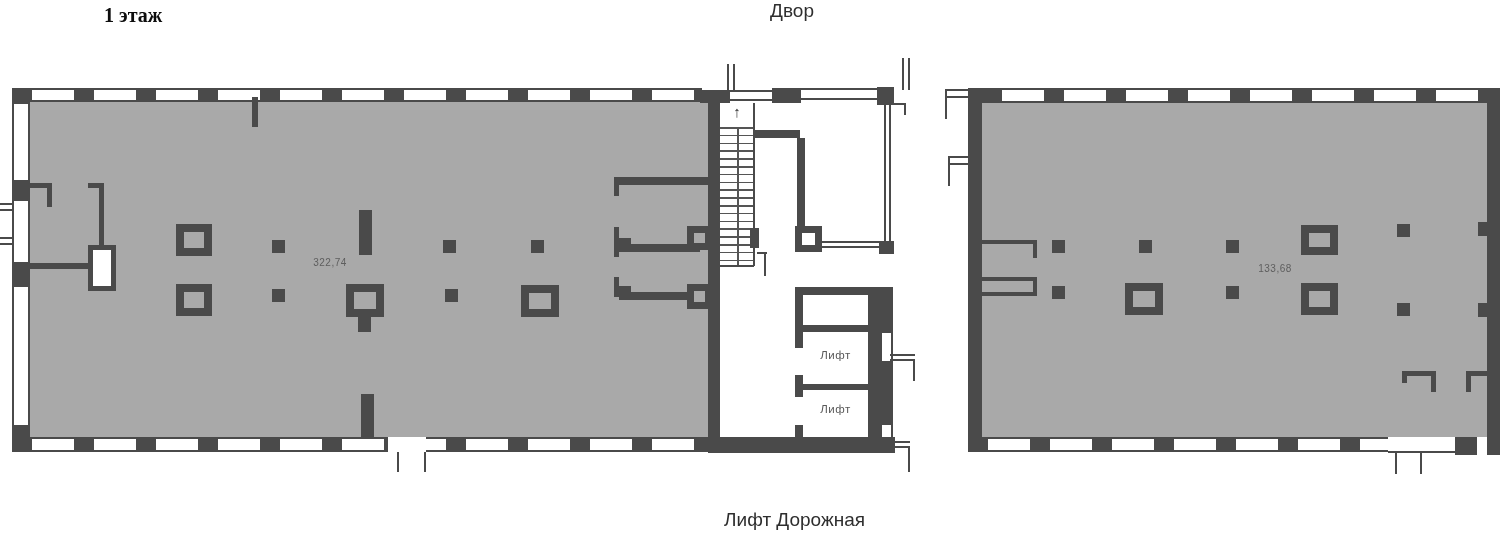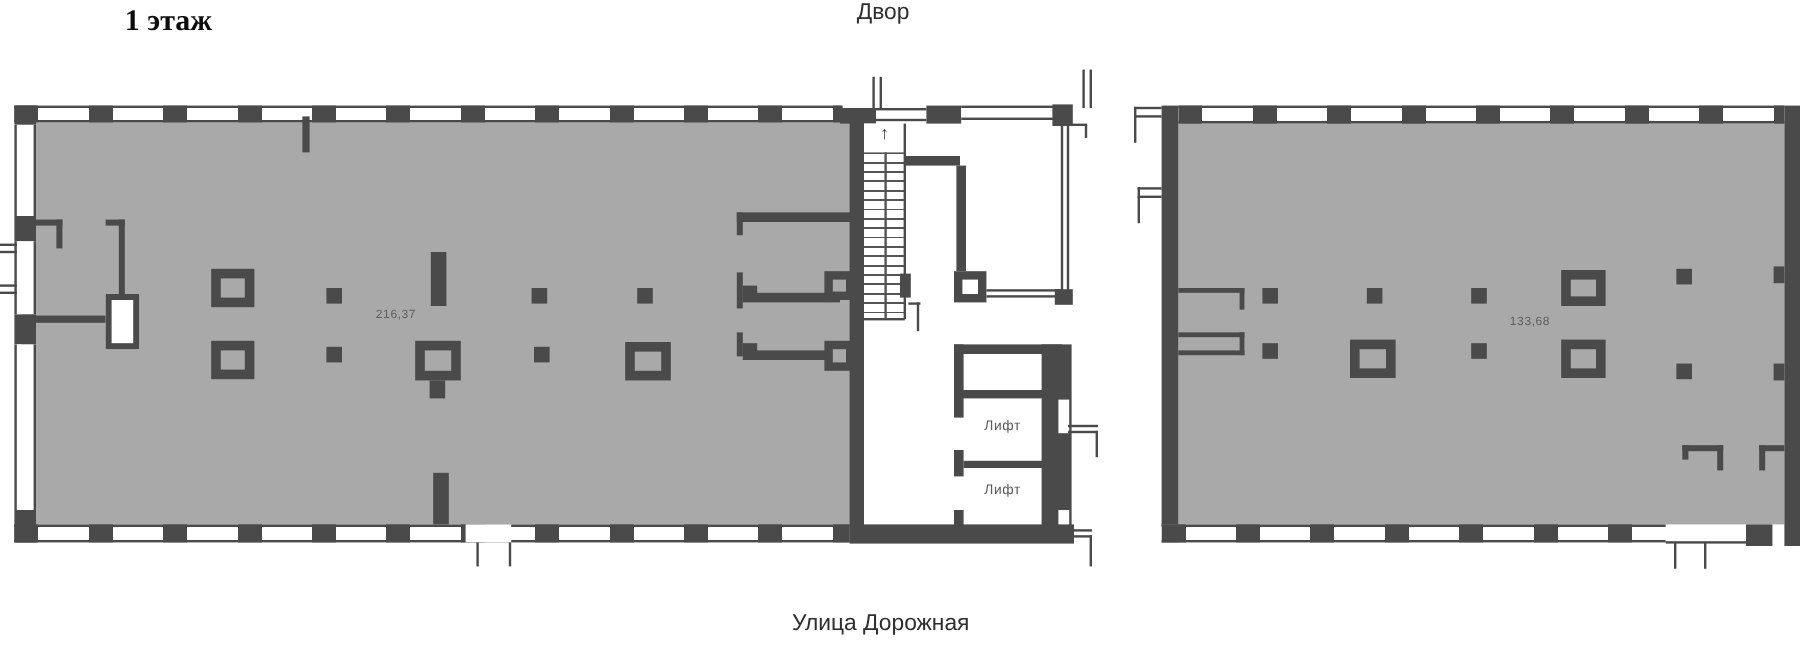--- a/index.html
+++ b/index.html
@@ -27,31 +27,31 @@
     border-top:2px solid var(--wall);border-bottom:2px solid var(--wall);}
   .stair{position:absolute;background:#fff;}
   .stair .treads{position:absolute;left:0;right:0;top:24px;bottom:0;
     background:repeating-linear-gradient(180deg,#555 0 1.5px,transparent 1.5px 7.8px);}
   .stair .stringer{position:absolute;left:50%;top:24px;bottom:0;width:1.5px;background:#555;}
   .stair .arrow{position:absolute;top:1px;left:50%;transform:translateX(-50%);
     font-size:15px;line-height:15px;color:#333;}
   .area-label{position:absolute;font-size:10px;letter-spacing:.5px;color:var(--dim);text-align:center;}
   .lift-label{position:absolute;font-size:11.5px;color:var(--line);text-align:center;letter-spacing:.5px;}
   .floor-title{position:absolute;font-family:"Liberation Serif",serif;font-weight:bold;
-    font-size:25px;color:#0d0d0d;}
-  .big-label{position:absolute;font-size:19px;color:var(--text);text-align:left;}
+    font-size:20px;color:#0d0d0d;}
+  .big-label{position:absolute;font-size:19px;color:var(--text);text-align:right;}
 </style>
 </head>
 <body>
 
 <div class="canvas">
 
   <div class="floor-title" style="left:104px;top:4px;">1 этаж</div>
   <div class="big-label" style="left:714px;top:0px;width:100px;">Двор</div>
-  <div class="big-label" style="left:660px;top:509px;width:205px;">Улица Дорожная</div>
+  <div class="big-label" style="left:660px;top:509px;width:205px;">Лифт Дорожная</div>
 
   <div class="floor" style="left:18px;top:100px;width:692px;height:337px;"></div>
   <div class="band-h" style="left:12px;top:88px;width:690px;"></div>
   <div class="band-h" style="left:12px;top:437px;width:696px;height:15px;"></div>
 
   <div class="gap" style="left:388px;top:437px;width:38px;height:15px;"></div>
   <div class="tlv" style="left:397px;top:452px;height:20px;"></div>
   <div class="tlv" style="left:424px;top:452px;height:20px;"></div>
 
   <div class="w" style="left:12px;top:88px;width:18px;height:16px;"></div>
@@ -79,21 +79,21 @@
   <div class="w" style="left:359px;top:210px;width:13px;height:45px;"></div>
   <div class="sq" style="left:443px;top:240px;"></div>
   <div class="sq" style="left:531px;top:240px;"></div>
 
   <div class="hollow" style="left:176px;top:284px;width:36px;height:32px;"></div>
   <div class="sq" style="left:272px;top:289px;"></div>
   <div class="hollow" style="left:346px;top:284px;width:38px;height:33px;"></div>
   <div class="w" style="left:358px;top:317px;width:13px;height:15px;"></div>
   <div class="sq" style="left:445px;top:289px;"></div>
   <div class="hollow" style="left:521px;top:285px;width:38px;height:32px;"></div>
-  <div class="area-label" style="left:295px;top:257px;width:70px;">216,37</div>
+  <div class="area-label" style="left:295px;top:257px;width:70px;">322,74</div>
 
   <div class="w" style="left:614px;top:177px;width:96px;height:8px;"></div>
   <div class="w" style="left:614px;top:177px;width:5px;height:19px;"></div>
   <div class="w" style="left:614px;top:227px;width:5px;height:30px;"></div>
   <div class="w" style="left:619px;top:238px;width:12px;height:11px;"></div>
   <div class="w" style="left:619px;top:244px;width:81px;height:8px;"></div>
   <div class="hollow7" style="left:687px;top:226px;width:25px;height:24px;"></div>
   <div class="w" style="left:614px;top:277px;width:5px;height:20px;"></div>
   <div class="w" style="left:619px;top:286px;width:12px;height:11px;"></div>
   <div class="w" style="left:619px;top:292px;width:74px;height:8px;"></div>

